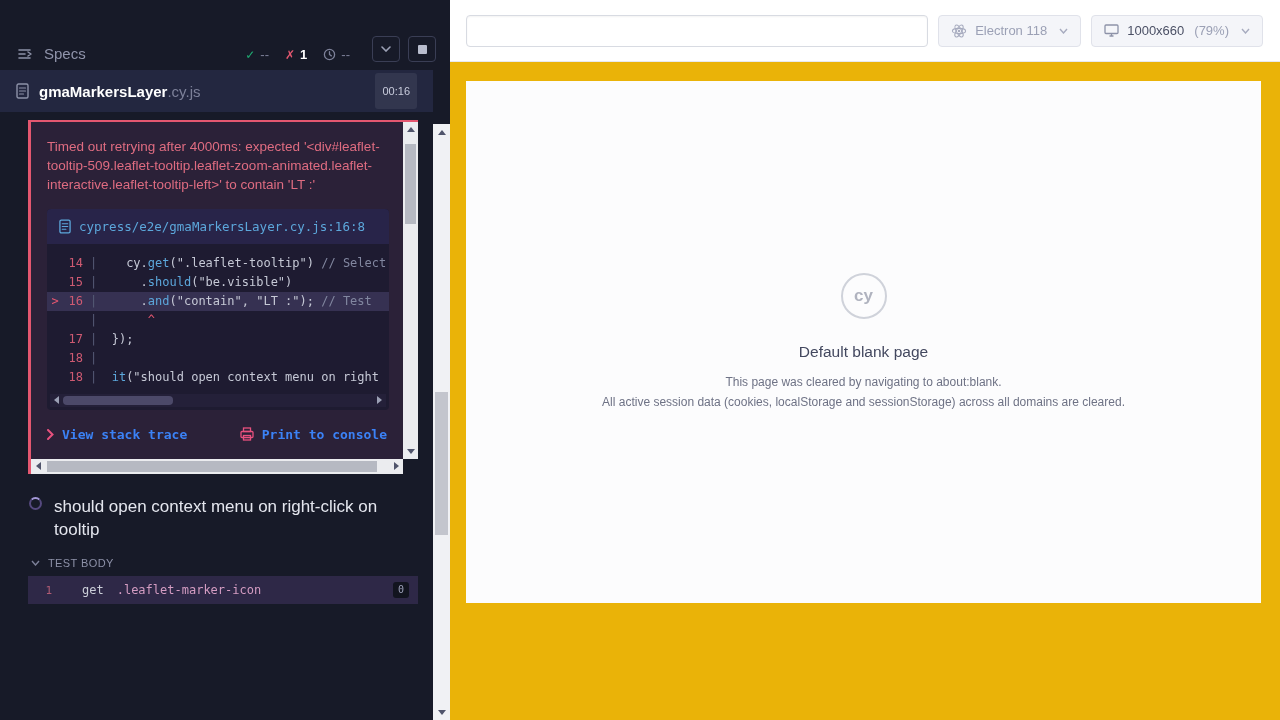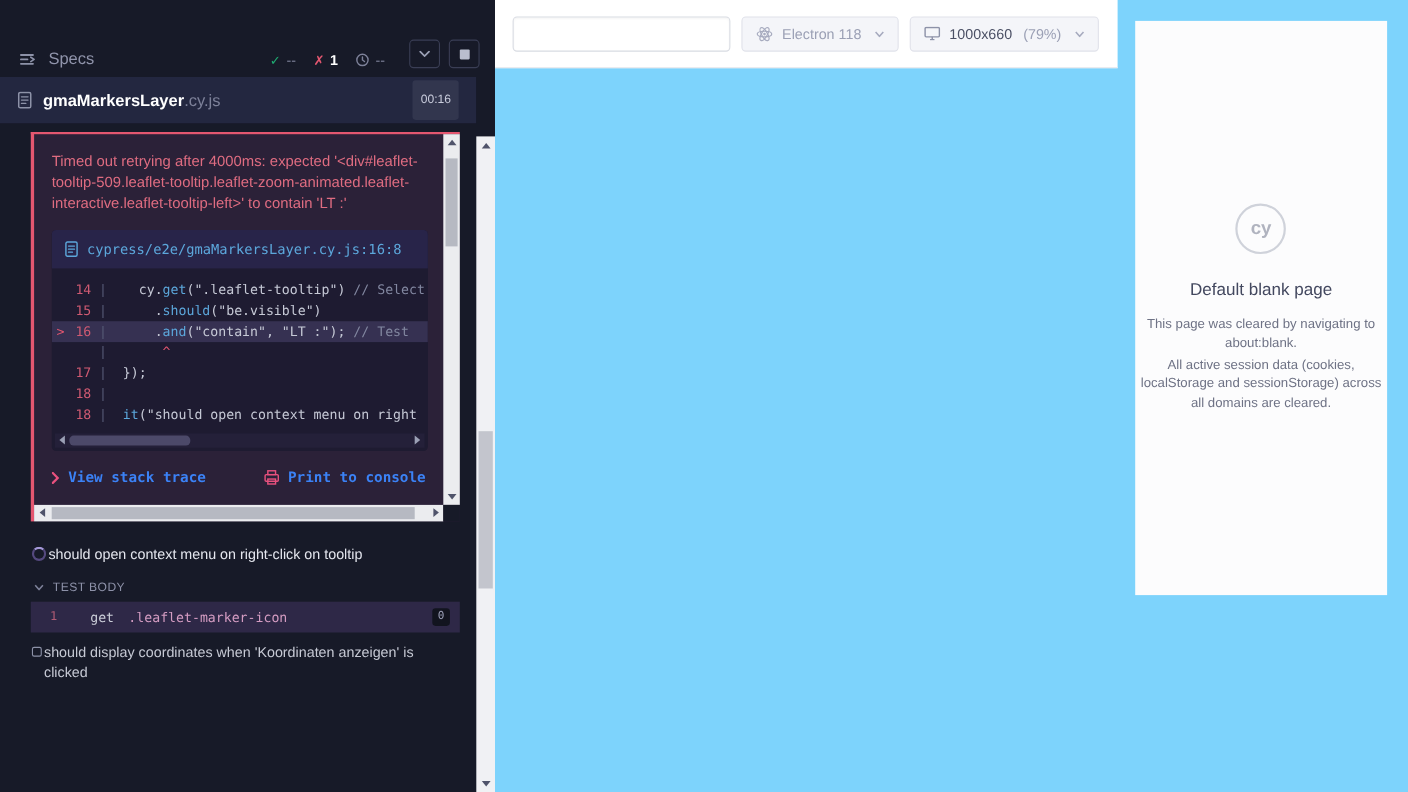--- a/index.html
+++ b/index.html
@@ -72,21 +72,21 @@
   .att-hthumb { position:absolute; left:16px; top:2px; bottom:2px; width:330px; background:#b6b9c2; cursor:pointer; }
   .tri-up    { width:0; height:0; border-left:4px solid transparent; border-right:4px solid transparent; border-bottom:5px solid #50546b; }
   .tri-down  { width:0; height:0; border-left:4px solid transparent; border-right:4px solid transparent; border-top:5px solid #50546b; }
   .tri-left  { width:0; height:0; border-top:4px solid transparent; border-bottom:4px solid transparent; border-right:5px solid #50546b; }
   .tri-right { width:0; height:0; border-top:4px solid transparent; border-bottom:4px solid transparent; border-left:5px solid #50546b; }
   .tri-light-l { width:0; height:0; border-top:4px solid transparent; border-bottom:4px solid transparent; border-right:5px solid #9ba0b5; }
   .tri-light-r { width:0; height:0; border-top:4px solid transparent; border-bottom:4px solid transparent; border-left:5px solid #9ba0b5; }
 
   
   .tests { margin-top:12px; }
-  .test-item { display:flex; gap:2px; padding:9px 55px 9px 29px; color:#e4e6ee; font-size:13px;
+  .test-item { display:flex; gap:12px; padding:9px 55px 9px 29px; color:#e4e6ee; font-size:17px;
                line-height:1.4; align-items:flex-start; cursor:pointer; }
   .test-item.pending { color:#c6c9d4; }
   .spinner { width:13px; height:13px; border-radius:50%; border:2px solid #55497f;
              border-top-color:#a498d8; flex:none; margin-top:2px; }
   .box-icon { width:9px; height:9px; border:1px solid #8d92a8; border-radius:2px; flex:none; margin-top:4px; }
   .test-section { display:flex; align-items:center; gap:8px; padding:6px 16px 7px 31px; color:#8d91a8;
                   font-size:11px; letter-spacing:0.4px; cursor:pointer; }
   .command-row { display:flex; align-items:center; background:#2e2847; margin-left:28px; width:390px;
                  padding:6px 9px 6px 0; font-family:"DejaVu Sans Mono", monospace; cursor:pointer; }
   .cmd-num { width:24px; text-align:right; color:#b05b74; font-size:11px; flex:none; }
@@ -95,21 +95,21 @@
   .cmd-badge { margin-left:auto; background:#12141f; color:#9ca0b8; font-size:10px; line-height:1;
                padding:3px 5px; border-radius:3px; }
 
   
   .rep-scroll { position:absolute; top:62px; right:0; width:17px; bottom:0; background:#f0f1f4; }
   .rep-scroll .sbtn { position:absolute; left:0; width:17px; height:16px; display:flex; align-items:center; justify-content:center; cursor:pointer; }
   .rep-scroll .t { top:0; } .rep-scroll .b { bottom:0; }
   .rep-thumb { position:absolute; left:2px; right:2px; top:268px; height:143px; background:#c3c5cd; cursor:pointer; }
 
   
-  .main { flex:1; display:flex; flex-direction:row; background:#7dd3fc; }
+  .main { flex:1; display:flex; flex-direction:column; background:#eab308; }
   .main-header { height:62px; background:#ffffff; display:flex; align-items:center;
                  padding:0 17px 0 16px; gap:10px; border-bottom:1px solid #e8e9ee; flex:none; }
   .url-input { flex:1; height:32px; border:1px solid #d8dbe2; border-radius:4px; background:#fff;
                box-shadow:inset 0 1px 2px rgba(0,0,0,0.05); padding:0 10px; font-size:13px;
                color:#43485f; outline:none; font-family:"Liberation Sans", sans-serif; }
   .select-btn { height:32px; display:flex; align-items:center; gap:8px; padding:0 12px;
                 background:#f4f5f9; border:1px solid #e0e2ea; border-radius:4px; cursor:pointer; flex:none; }
   .browser-label { color:#9ba0b5; font-size:13px; }
   .vp-size { color:#4b5065; font-size:13px; font-weight:500; }
   .vp-scale { color:#9ba0b5; font-size:13px; margin-left:2px; }
@@ -268,24 +268,20 @@
               </svg>
           </span>
           <span>TEST BODY</span>
         </div>
         <div class="command-row">
           <span class="cmd-num">1</span>
           <span class="cmd-method">get</span>
           <span class="cmd-msg">.leaflet-marker-icon</span>
           <span class="cmd-badge">0</span>
         </div>
-        <div class="test-item pending">
-          <span class="box-icon"></span>
-          <span>should display coordinates when 'Koordinaten anzeigen' is clicked</span>
-        </div>
       </div>
     </div>
 
     <div class="rep-scroll">
       <span class="sbtn t">
           <span class="tri-up"></span>
         </span>
       <span class="rep-thumb"></span>
       <span class="sbtn b">
           <span class="tri-down"></span>

